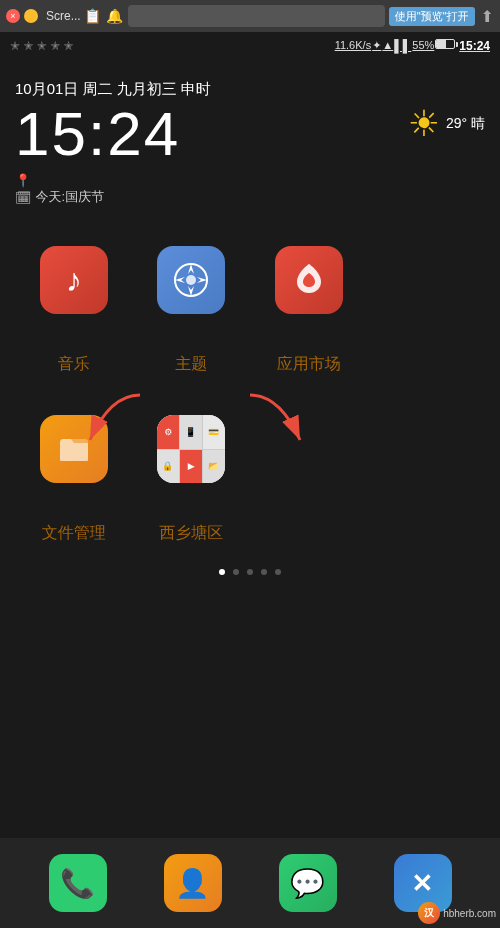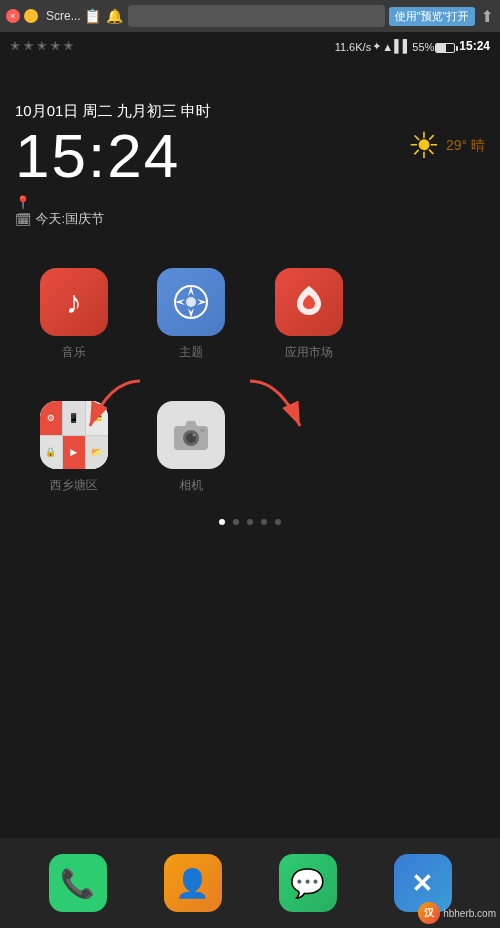--- a/index.html
+++ b/index.html
@@ -95,24 +95,25 @@
       display: flex;
       gap: 4px;
       align-items: center;
     }
     .star-icon {
       color: #888;
       font-size: 12px;
     }
     .status-right {
       display: flex;
-      align-items: flex-end;
+      align-items: flex-start;
       gap: 1px;
       color: #ddd;
       font-size: 11px;
+      text-decoration: underline;
     }
     .status-right .time {
       font-weight: bold;
       font-size: 12px;
       color: #fff;
     }
     .battery-icon {
       display: inline-flex;
       align-items: center;
       gap: 1px;
@@ -145,21 +146,20 @@
       height: calc(896px - 28px);
       background: #1a1a1a;
       display: flex;
       flex-direction: column;
       padding: 20px 15px 0;
     }
 
     
     .datetime-block {
       margin-bottom: 10px;
-      margin-top: 22px;
     }
     .date-line {
       color: #fff;
       font-size: 15px;
       margin-bottom: 4px;
     }
     .time-line {
       color: #fff;
       font-size: 62px;
       font-weight: 300;
@@ -184,21 +184,21 @@
     .weather-right {
       display: flex;
       align-items: center;
       gap: 6px;
     }
     .sun-icon-large {
       font-size: 36px;
       color: #f5c518;
     }
     .temp-sunny {
-      color: #a16207;
+      color: #ffffff;
       font-size: 14px;
     }
 
     
     .app-grid {
       display: grid;
       grid-template-columns: repeat(4, 1fr);
       gap: 0;
       margin-top: 20px;
     }
@@ -216,23 +216,24 @@
       height: 68px;
       border-radius: 16px;
       display: flex;
       align-items: center;
       justify-content: center;
       font-size: 32px;
       position: relative;
       overflow: hidden;
     }
     .app-label {
-      color: #737373;
-      font-size: 12px;
+      color: #a16207;
+      font-size: 16px;
       text-align: center;
+      margin-top: 32px;
     }
 
     
     .icon-music { background: linear-gradient(135deg, #e74c3c, #c0392b); color: #fff; }
     .icon-appmarket { background: linear-gradient(135deg, #e74c3c, #c0392b); color: #fff; }
     .icon-theme { background: linear-gradient(135deg, #5b8dd9, #4a7bc4); color: #fff; }
     .icon-gallery { background: linear-gradient(135deg, #87ceeb, #5ba3d0); color: #fff; }
     .icon-settings { background: #c0c0c0; color: #555; }
     .icon-files { background: linear-gradient(135deg, #f39c12, #e67e22); color: #fff; }
     .icon-tools { background: #e0e0e0; color: #333; position: relative; }
@@ -413,48 +414,44 @@
         </div>
         <span class="app-label">应用市场</span>
       </div>
 
     </div>
 
     <div style="position:relative;">
       <div class="app-grid">
 
 
+        <div class="app-cell">
+          <div class="app-icon icon-files">
+            <svg width="40" height="40" viewBox="0 0 40 40">
+              <rect x="6" y="10" width="28" height="22" rx="3" fill="rgba(255,255,255,0.3)"></rect>
+              <path d="M6 14 Q6 10 10 10 L17 10 L20 14 L34 14 L34 32 Q34 32 6 32 Z" fill="rgba(255,255,255,0.5)"></path>
+            </svg>
+          </div>
+          <span class="app-label">文件管理</span>
+        </div>
 
         <div class="app-cell">
           <div class="app-icon icon-tools">
             <div style="width:68px;height:68px;border-radius:16px;overflow:hidden;display:grid;grid-template-columns:1fr 1fr 1fr;grid-template-rows:1fr 1fr;background:#ccc;gap:1px;">
               <div style="background:#e74c3c;display:flex;align-items:center;justify-content:center;font-size:9px;color:white;">⚙</div>
               <div style="background:#ddd;display:flex;align-items:center;justify-content:center;font-size:9px;">📱</div>
               <div style="background:#e8e8e8;display:flex;align-items:center;justify-content:center;font-size:9px;">💳</div>
               <div style="background:#e0e0e0;display:flex;align-items:center;justify-content:center;font-size:9px;">🔒</div>
               <div style="background:#e74c3c;display:flex;align-items:center;justify-content:center;font-size:9px;color:white;">▶</div>
               <div style="background:#ddd;display:flex;align-items:center;justify-content:center;font-size:9px;">📂</div>
             </div>
           </div>
           <span class="app-label">西乡塘区</span>
         </div>
 
-        <div class="app-cell">
-          <div class="app-icon icon-camera">
-            <svg width="42" height="42" viewBox="0 0 42 42">
-              <rect x="4" y="12" width="34" height="24" rx="4" fill="#aaa"></rect>
-              <path d="M15 12 L17 7 L25 7 L27 12Z" fill="#aaa"></path>
-              <circle cx="21" cy="24" r="8" fill="#666"></circle>
-              <circle cx="21" cy="24" r="5" fill="#444"></circle>
-              <circle cx="24" cy="21" r="1.5" fill="#888"></circle>
-              <rect x="30" y="15" width="5" height="3" rx="1" fill="#999"></rect>
-            </svg>
-          </div>
-          <span class="app-label">相机</span>
-        </div>
       </div>
 
       <svg class="red-arrow" style="position:absolute;top:5px;left:55px;width:80px;height:70px;" viewBox="0 0 80 70">
         <defs>
           <marker id="arrowhead1" markerWidth="8" markerHeight="6" refX="8" refY="3" orient="auto">
             <polygon points="0 0, 8 3, 0 6" fill="#e74c3c"></polygon>
           </marker>
         </defs>
         <path d="M70 5 Q40 5 20 50" stroke="#e74c3c" stroke-width="3" fill="none" marker-end="url(#arrowhead1)"></path>
       </svg>

